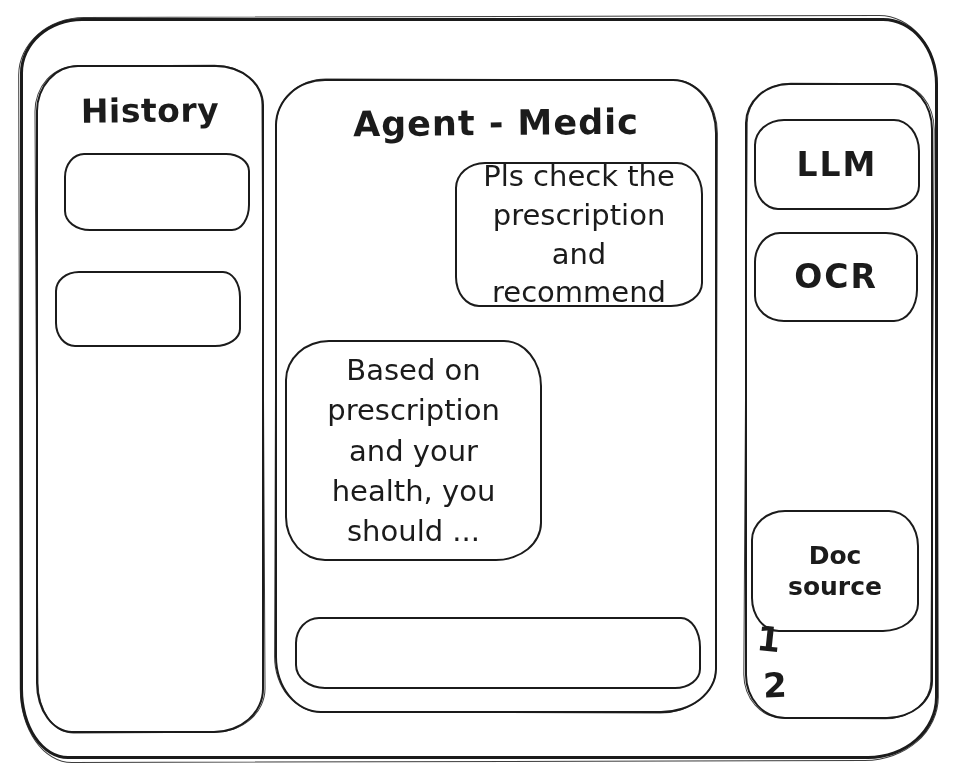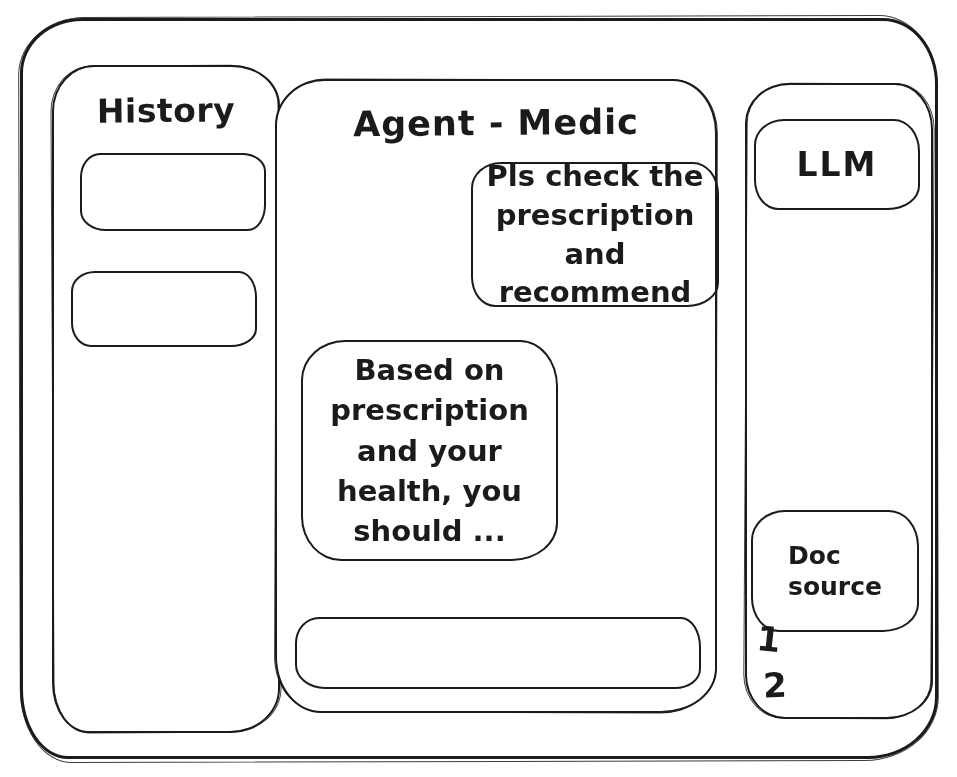--- a/index.html
+++ b/index.html
@@ -36,21 +36,20 @@
     left:20px;top:18px;width:918px;height:741px;
     border-width:3px;
     border-radius:62px 55px 70px 48px / 55px 66px 62px 70px;
   }
   .frame.dbl::before{inset:-5px -3px -6px -4px;transform:rotate(-.15deg);
     border-radius:66px 58px 74px 52px / 58px 70px 64px 74px;}
   
   .panel-left{
     left:13px;top:44px;width:228px;height:668px;
     border-radius:42px 48px 50px 36px / 46px 40px 44px 50px;
-    margin-left:16px;
   }
   .panel-left.dbl::before{transform:rotate(-.3deg);}
   .panel-title{
     position:absolute;left:0;right:0;top:24px;
     text-align:center;
     font-size:33px;font-weight:bold;letter-spacing:.5px;
     transform:rotate(-.6deg);
   }
   .hist-item{
     background:transparent;
@@ -71,24 +70,23 @@
     text-align:center;
     font-size:35px;font-weight:bold;letter-spacing:1px;
     transform:rotate(-.5deg);
   }
   .bubble{
     position:absolute;
     box-sizing:border-box;
     border:2.6px solid var(--ink);
     display:flex;align-items:center;justify-content:center;
     text-align:center;
-    font-size:29px;font-weight:bold;
+    font-size:29px;font-weight:normal;
     line-height:1.33;
     padding:18px 10px;
-    margin-left:16px;
   }
   .bubble .txt{white-space:pre-line;}
   .bubble-user{
     left:178px;top:81px;width:248px;height:145px;
     border-radius:30px 26px 32px 24px / 26px 32px 24px 30px;
   }
   .bubble-agent{
     left:8px;top:259px;width:257px;height:221px;
     border-radius:44px 38px 46px 40px / 40px 46px 38px 44px;
     line-height:1.38;
@@ -110,21 +108,21 @@
     border-radius:44px 38px 46px 40px / 40px 46px 38px 44px;
   }
   .panel-right.dbl::before{transform:rotate(.35deg);}
   .tool-btn{
     position:absolute;
     box-sizing:border-box;
     border:2.6px solid var(--ink);
     background:transparent;
     font-family:inherit;font-weight:bold;color:var(--ink);
     display:flex;align-items:center;justify-content:center;
-    text-align:left;
+    text-align:center;
     cursor:pointer;
     white-space:pre-line;
     line-height:1.25;
     padding:0;
   }
   .btn-llm{left:7px;top:34px;width:166px;height:91px;font-size:33px;
     border-radius:30px 26px 32px 24px / 26px 32px 24px 30px;letter-spacing:2px;}
   .btn-ocr{left:7px;top:147px;width:164px;height:90px;font-size:33px;
     border-radius:26px 32px 24px 30px / 30px 24px 32px 26px;letter-spacing:2px;}
   .btn-params{left:0px;top:319px;width:166px;height:68px;font-size:31px;
@@ -166,20 +164,21 @@
 and your
 health, you
 should ...</span>
       </div>
 
       <input class="chat-input" type="text" placeholder="" style="">
     </section>
 
     <aside class="sk dbl panel-right">
       <button class="tool-btn btn-llm">LLM</button>
+      <button class="tool-btn btn-ocr">OCR</button>
       <button class="tool-btn btn-doc">Doc
 source</button>
       <div class="doc-num doc-num-1">1</div>
       <div class="doc-num doc-num-2">2</div>
     </aside>
 
   </div>
 </div>
 
 </body></html>

